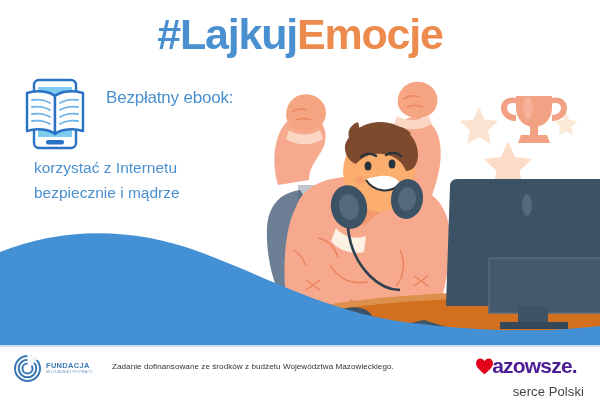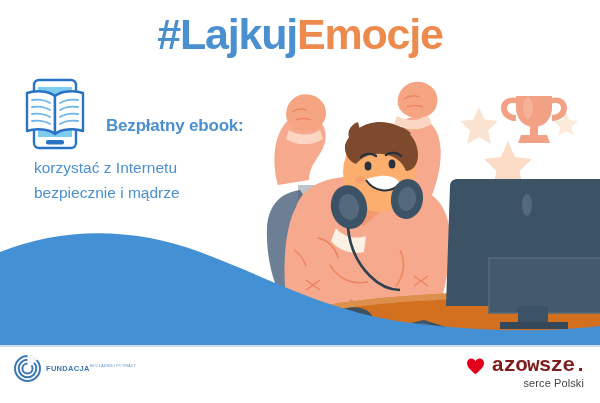--- a/index.html
+++ b/index.html
@@ -34,23 +34,23 @@
   
   .ebook-icon{
     position:absolute;
     left:22px;top:78px;
     width:66px;height:72px;
   }
 
   
   .headline{
     position:absolute;
-    left:106px;top:116px;
+    left:106px;top:88px;
     font-size:17px;
-    font-weight:bold;
+    font-weight:normal;
     color:#4a90d0;
     letter-spacing:-0.2px;
     white-space:nowrap;
   }
   .bodytext{
     position:absolute;
     left:34px;top:155px;
     width:240px;
     font-size:15.5px;
     font-weight:400;
@@ -85,21 +85,21 @@
     background:#cfe0f2;
   }
 
   .fund-logo{
     position:absolute;
     left:14px;top:354px;
     width:90px;height:28px;
     display:flex;align-items:center;gap:5px;
   }
   .fund-mark{width:27px;height:27px;flex:0 0 27px;}
-  .fund-txt{display:flex;flex-direction:row;justify-content:center;}
+  .fund-txt{display:flex;flex-direction:column;justify-content:center;}
   .fund-name{
     font-size:7.5px;font-weight:bold;color:#3b78b5;letter-spacing:0.3px;
     line-height:9px;
   }
   .fund-tag{
     font-size:3.6px;color:#5e93c6;letter-spacing:0.18px;line-height:5px;
     white-space:nowrap;
   }
 
   .grant-text{
@@ -111,30 +111,30 @@
     white-space:nowrap;
   }
 
   .maz-logo{
     position:absolute;
     right:14px;top:355px;
     width:120px;height:32px;
     text-align:right;
   }
   .maz-word{
-    display:flex;align-items:center;justify-content:space-between;
-    font-size:21px;font-weight:bold;color:#7f1d1d;
-    letter-spacing:-0.8px;line-height:21px;font-family:Liberation Mono, monospace;
+    display:flex;align-items:center;justify-content:center;
+    font-size:21px;font-weight:bold;color:#4c1d95;
+    letter-spacing:-0.8px;line-height:21px;
   }
   .maz-heart{
     display:inline-block;width:19px;height:17px;margin-right:-2px;
     position:relative;top:1px;
   }
   .maz-sub{
-    font-size:11px;color:#444444;margin-top:1px;margin-right:2px;
+    font-size:13px;color:#444444;margin-top:8px;margin-right:2px;
     letter-spacing:0.1px;
   }
 </style>
 </head>
 <body>
 
 <div class="poster">
 
   <div class="title">
     <span class="t-blue">#Lajkuj</span><span class="t-orange">Emocje</span>
@@ -292,20 +292,21 @@
       <path d="M20 1.5 a18.5 18.5 0 0 1 14 6" stroke="#ffffff" stroke-width="3.4" fill="none"></path>
       <path d="M20 7 a13 13 0 0 1 10 4.6" stroke="#ffffff" stroke-width="3.4" fill="none"></path>
       <path d="M20 12.5 a7.5 7.5 0 0 1 6 3" stroke="#ffffff" stroke-width="3.2" fill="none"></path>
     </svg>
     <div class="fund-txt">
       <div class="fund-name">FUNDACJA</div>
       <div class="fund-tag">MOJ ŁADNIEJ PO PRACY</div>
     </div>
   </div>
 
+  <div class="grant-text">Zadanie dofinansowane ze środków z budżetu Województwa Mazowieckiego.</div>
 
   <div class="maz-logo">
     <div class="maz-word">
       <svg class="maz-heart" viewBox="0 0 24 22">
         <path d="M12 21 C4 14.5 1 10.5 1 6.8 C1 3.2 3.6 0.8 6.6 0.8 C8.9 0.8 10.8 2.2 12 4.2 C13.2 2.2 15.1 0.8 17.4 0.8 C20.4 0.8 23 3.2 23 6.8 C23 10.5 20 14.5 12 21 Z" fill="#e2001a"></path>
       </svg>
       <span>azowsze.</span>
     </div>
     <div class="maz-sub">serce Polski</div>
   </div>

